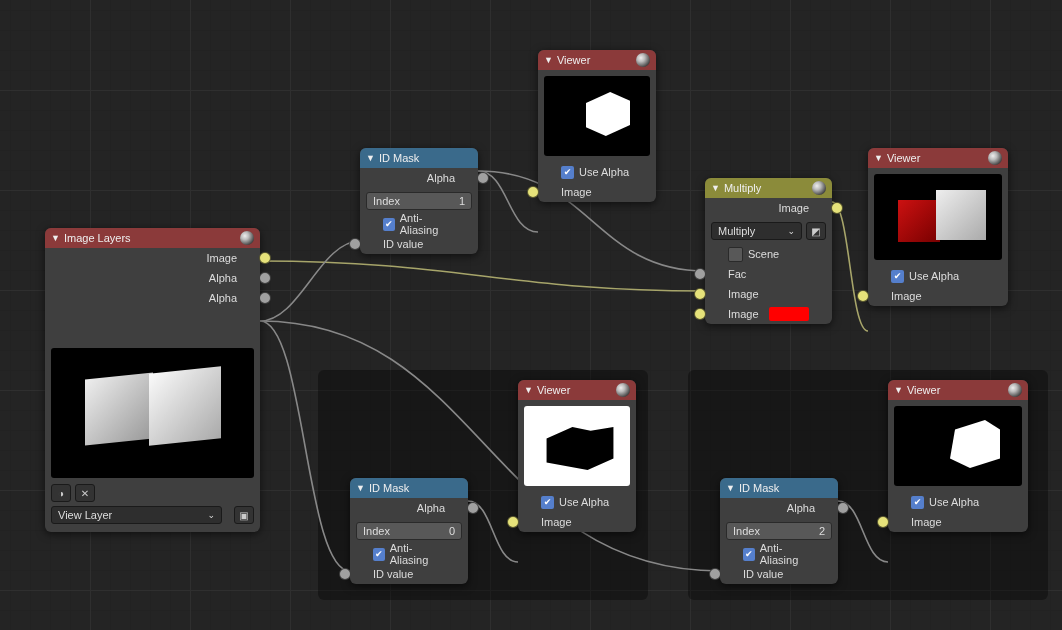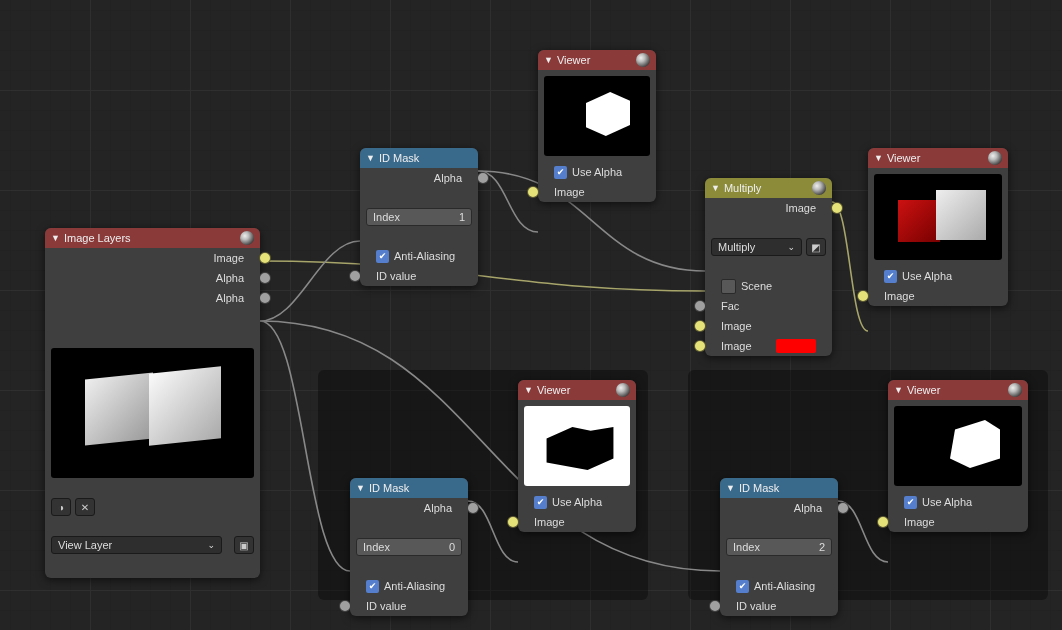--- a/index.html
+++ b/index.html
@@ -24,21 +24,21 @@
     height:20px; border-radius:6px 6px 0 0; display:flex; align-items:center; padding:0 6px; gap:4px; color:#eee;
   }
   .hdr.red   { background:#8b3a3a; }
   .hdr.blue  { background:#3a6a8b; }
   .hdr.olive { background:#8b8b3a; }
   .hdr .collapse { font-size:9px; }
   .hdr .title { flex:1; }
   .hdr .sphere { width:14px; height:14px; border-radius:50%;
     background:radial-gradient(circle at 35% 35%, #eee 0%, #bbb 30%, #333 80%); }
   .body { padding:0; }
-  .row { position:relative; display:flex; align-items:center; height:20px; padding:0 16px; gap:5px; }
+  .row { position:relative; display:flex; align-items:center; height:20px; padding:0 23px; gap:5px; }
   .row.out { justify-content:flex-end; }
   .row.in  { justify-content:flex-start; }
   .lbl { color:#ddd; }
   .sock {
     position:absolute; top:50%; width:10px; height:10px; border-radius:50%;
     transform:translate(-50%,-50%); border:1px solid rgba(0,0,0,0.6);
   }
   .sock.out { right:-5px; left:auto; transform:translate(50%,-50%); }
   .sock.in  { left:-5px; }
   .sock.yellow { background:#e6e27a; }
@@ -54,21 +54,21 @@
   .checkbox { width:13px; height:13px; border-radius:2px; display:inline-flex; align-items:center; justify-content:center; }
   .checkbox.on { background:#557fcc; }
   .checkbox.on::after { content:"✔"; font-size:9px; color:#fff; line-height:1; }
   .checkbox.off { background:#585858; border:1px solid #2a2a2a; }
   .swatch { width:40px; height:14px; border-radius:2px; }
   .dropdown {
     height:16px; background:#2e2e2e; border:1px solid #1a1a1a; border-radius:3px;
     display:flex; align-items:center; padding:0 6px; color:#ddd; flex:1; position:relative;
   }
   .dropdown .chev { font-size:9px; margin-left:auto; }
-  .inputrow { margin:20px 6px; }
+  .inputrow { margin:4px 6px; }
   .iconbtn {
     width:18px; height:16px; background:#333; border:1px solid #1a1a1a; border-radius:3px;
     display:inline-flex; align-items:center; justify-content:center; font-size:10px; color:#ccc;
   }
   
   .thumb { position:relative; width:100%; height:100%; }
   .thumb .shape { position:absolute; }
 </style>
 </head>
 <body>

